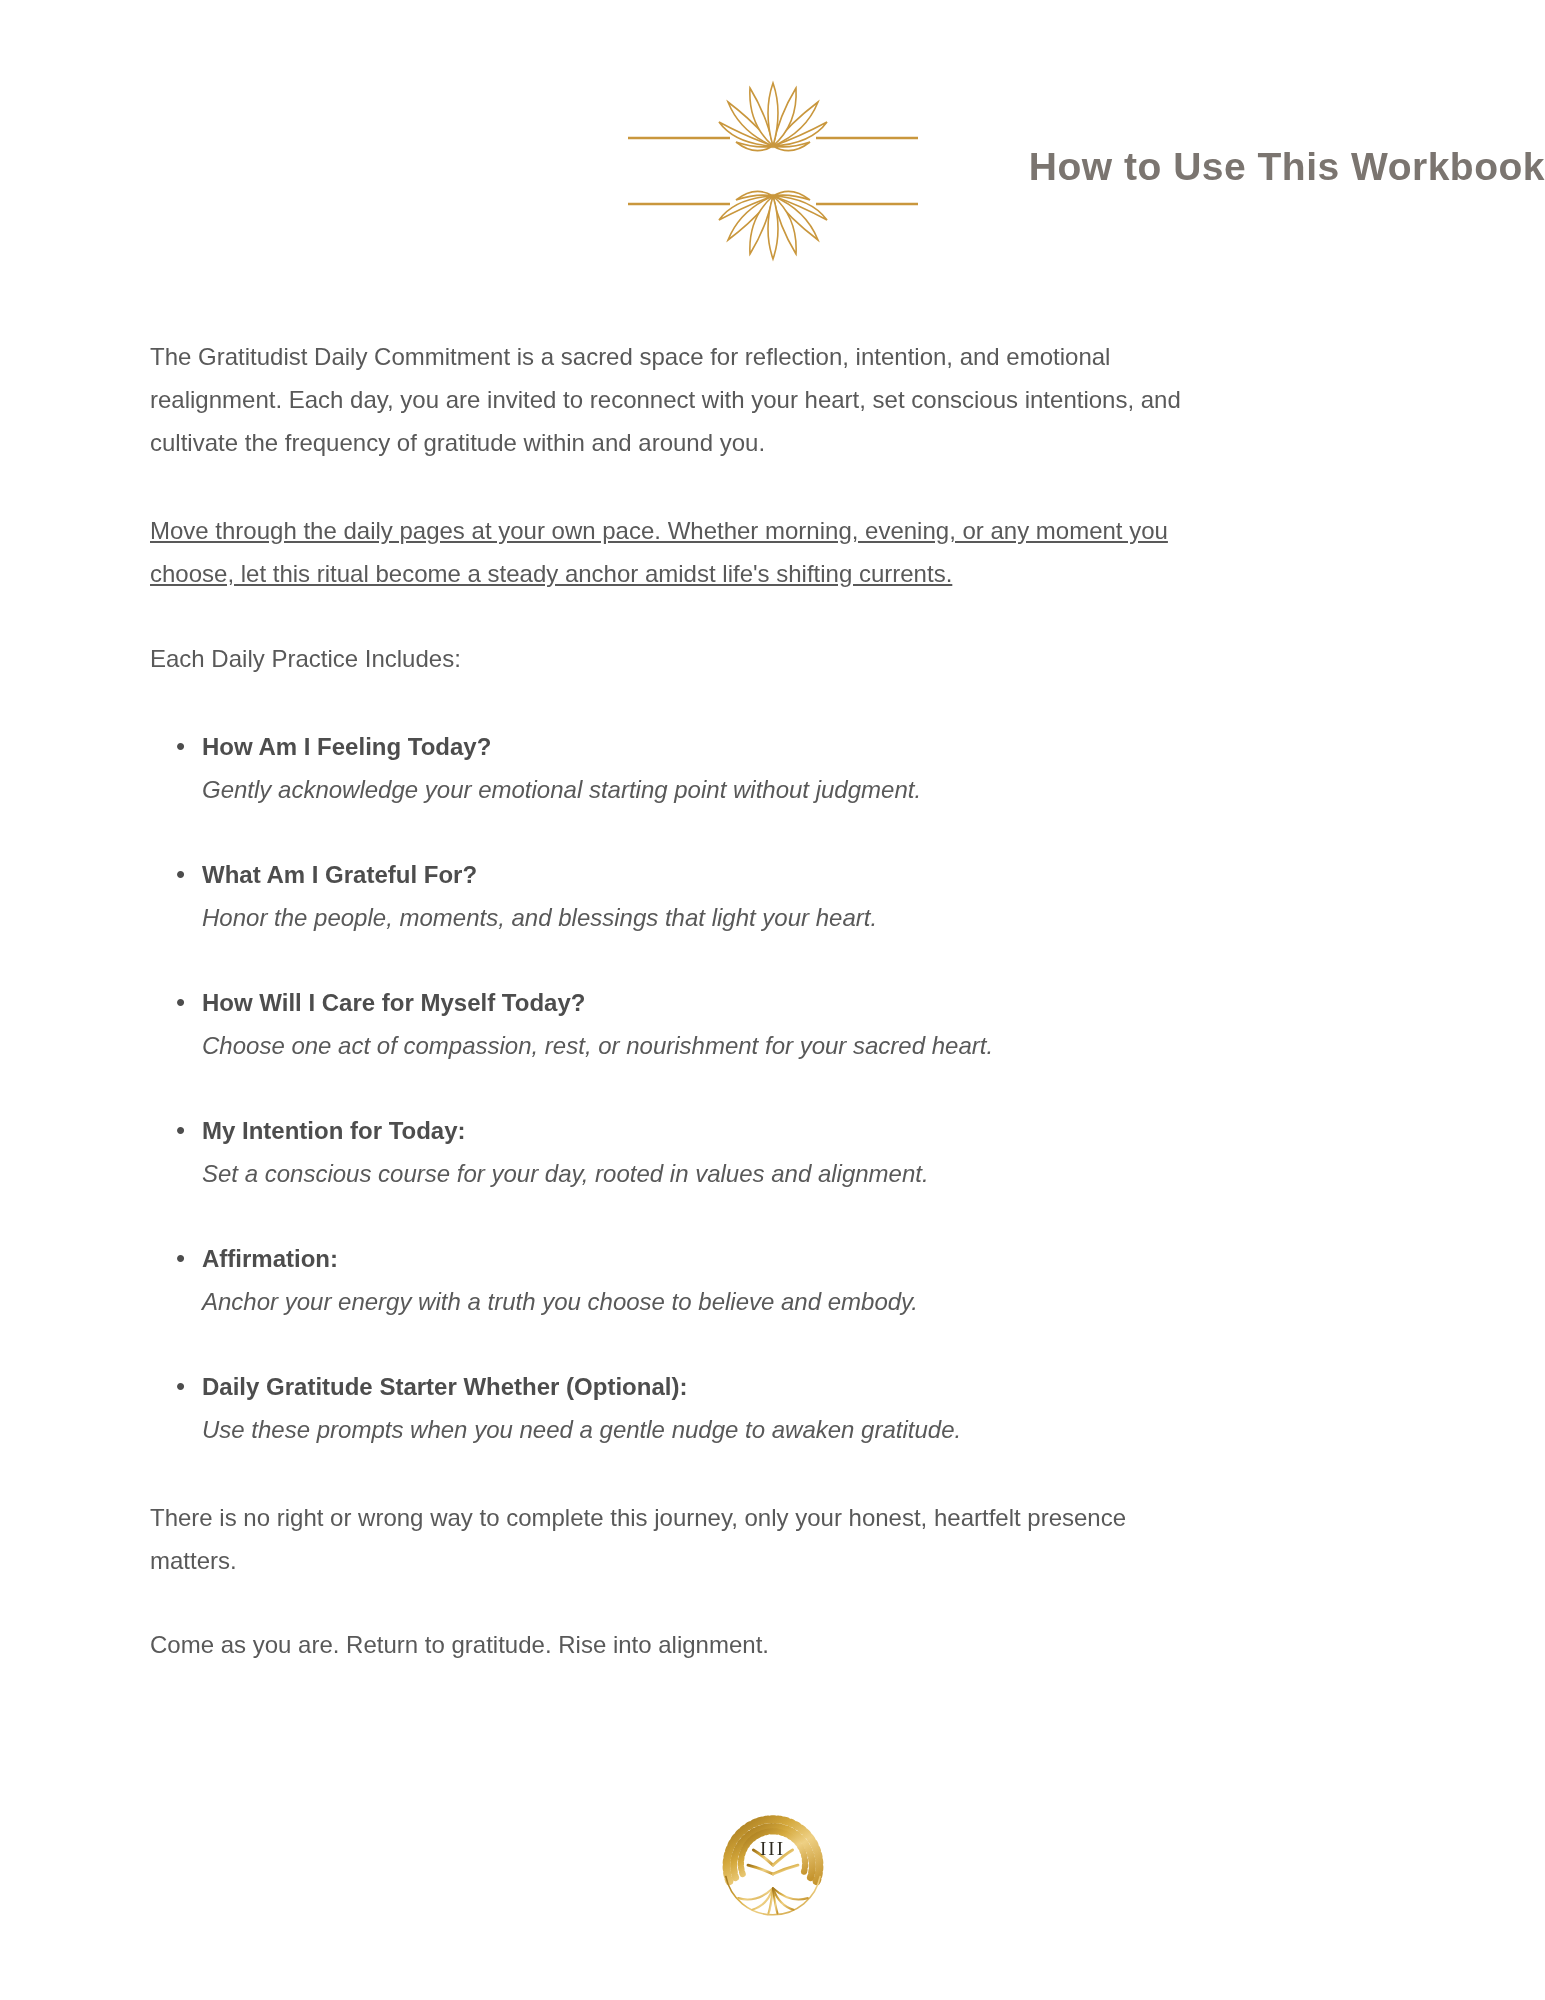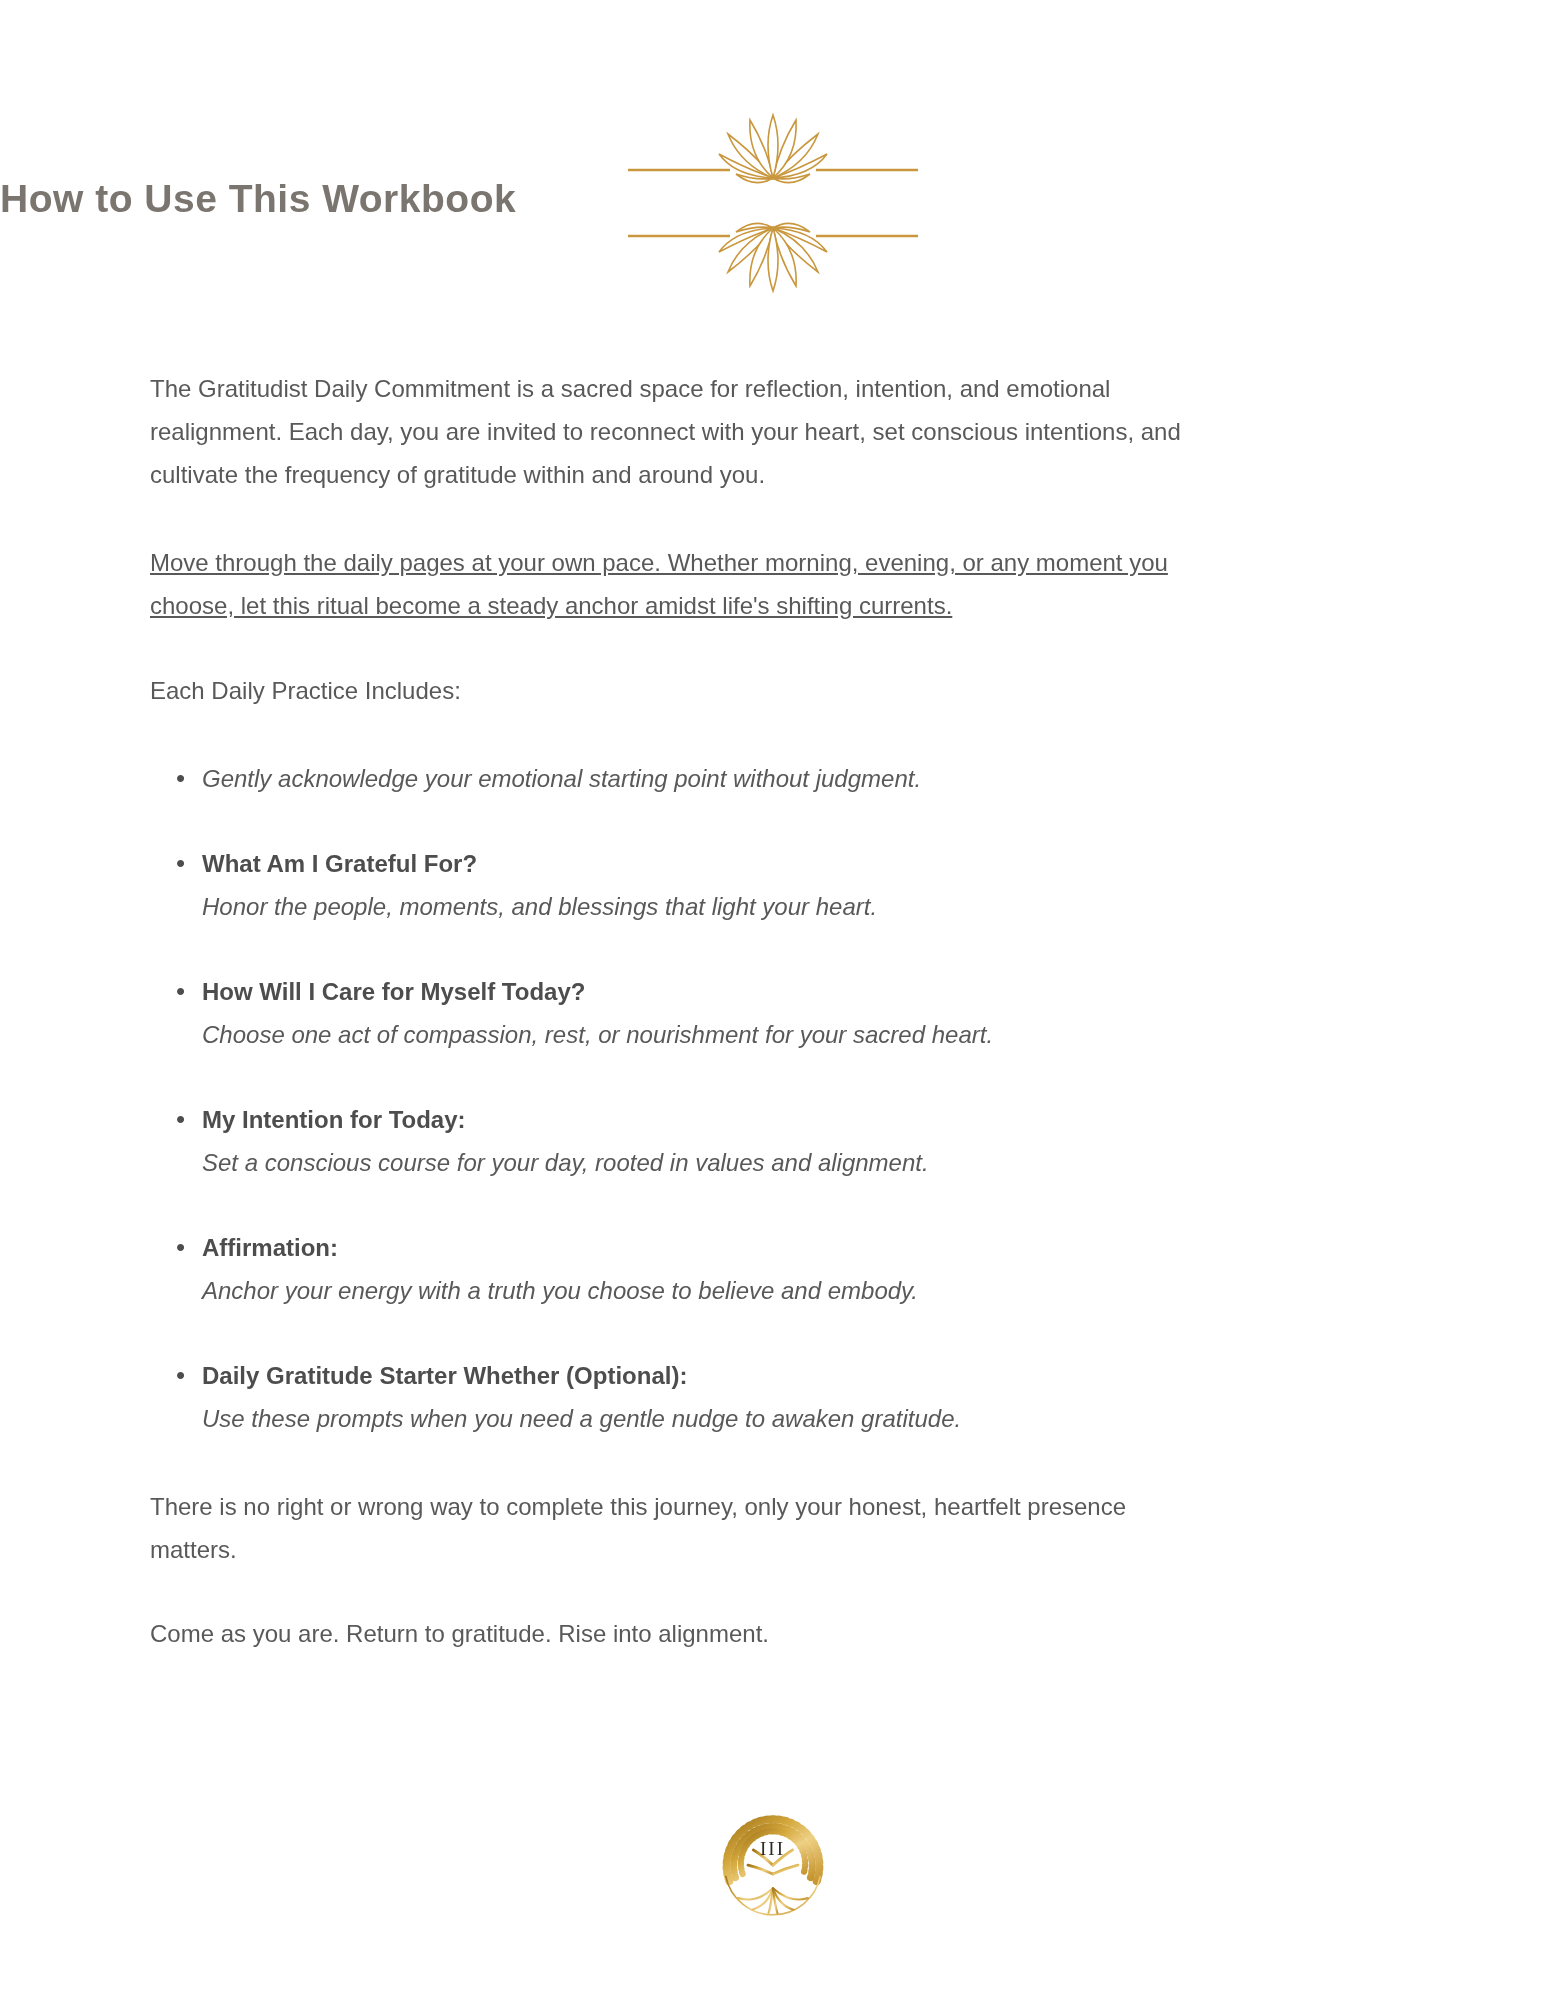--- a/index.html
+++ b/index.html
@@ -5,21 +5,21 @@
   html,body { margin:0; padding:0; background:#e9e9e9; }
   .page {
     position:relative;
     width:1545px; height:2000px;
     margin:0 auto;
     background:#ffffff;
     font-family:"Liberation Sans", sans-serif;
     overflow:hidden;
   }
   
-  .header { padding-top:112px; text-align:left; }
+  .header { padding-top:80px; text-align:right; }
   .ornament { display:block; margin:0 auto; width:290px; height:80px; }
   .ornament.flipped { transform:scaleY(-1); margin-top:-6px; }
   .page-title {
     margin:-14px 0 0 0;
     font-size:39px;
     font-weight:700;
     letter-spacing:0.5px;
     color:#7b7570;
     line-height:42px;
   }
@@ -97,20 +97,21 @@
   <div class="content">
     <p class="para p-intro1">The Gratitudist Daily Commitment is a sacred space for reflection, intention, and emotional
 realignment. Each day, you are invited to reconnect with your heart, set conscious intentions, and
 cultivate the frequency of gratitude within and around you.</p>
     <p class="para p-intro2">Move through the daily pages at your own pace. Whether morning, evening, or any moment you
 choose, let this ritual become a steady anchor amidst life's shifting currents.</p>
     <p class="para p-list-intro">Each Daily Practice Includes:</p>
 
     <ul class="practice-list">
       <li class="practice-item">
+        <span class="item-heading">How Am I Feeling Today?</span>
         <span class="item-desc">Gently acknowledge your emotional starting point without judgment.</span>
       </li>
       <li class="practice-item">
         <span class="item-heading">What Am I Grateful For?</span>
         <span class="item-desc">Honor the people, moments, and blessings that light your heart.</span>
       </li>
       <li class="practice-item">
         <span class="item-heading">How Will I Care for Myself Today?</span>
         <span class="item-desc">Choose one act of compassion, rest, or nourishment for your sacred heart.</span>
       </li>

